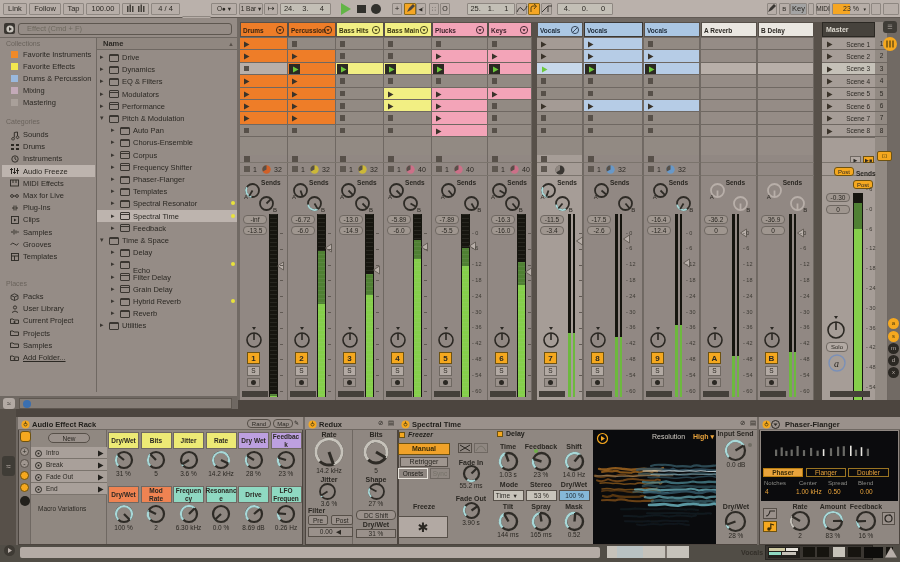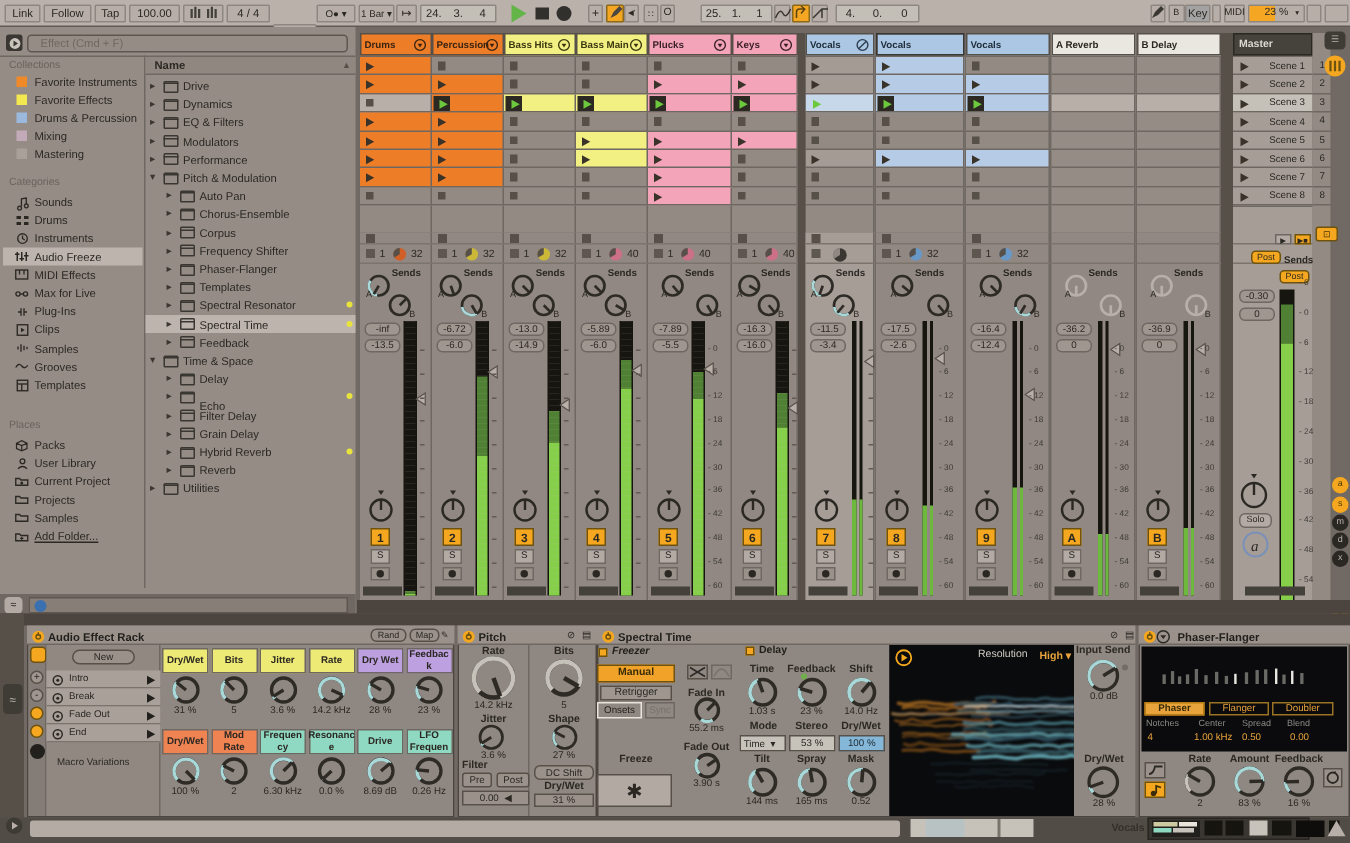--- a/index.html
+++ b/index.html
@@ -1484,21 +1484,21 @@
     <line x1="12" y1="12" x2="4.0" y2="11.3" stroke="#2e2b26" stroke-width="2.2"></line>
   </svg>
 <div style="left:270.5px;top:524px;width:31px;height:8px;font-size:6.5px;color:#2b2823;text-align:center;">0.26 Hz</div>
 <div style="left:305px;top:417px;width:93px;height:128px;background:#8f8781;border:1px solid #4c453f;"></div>
 <div style="left:305px;top:417px;width:93px;height:13px;background:#9a918b;border-bottom:1px solid #6f6862;"></div>
 <svg style="left:308px;top:419.5px" width="9" height="9">
     <circle cx="4.5" cy="4.5" r="4" fill="#f5a81f"></circle>
     <circle cx="4.5" cy="4.5" r="1.5" fill="none" stroke="#6e5210" stroke-width="1"></circle>
     <line x1="4.5" y1="1.5" x2="4.5" y2="4" stroke="#6e5210" stroke-width="1"></line>
   </svg>
-<div style="left:319px;top:419.5px;width:33px;height:9px;font-size:7.5px;font-weight:bold;color:#22201c;">Pitch</div>
+<div style="left:319px;top:419.5px;width:33px;height:9px;font-size:7.5px;font-weight:bold;color:#22201c;">Redux</div>
 <div style="left:378px;top:419px;width:9px;height:9px;font-size:6.5px;color:#2b2823;">⊘</div>
 <div style="left:388px;top:419px;width:9px;height:9px;font-size:6.5px;color:#2b2823;">▤</div>
 <div style="left:352px;top:430px;width:1px;height:114px;background:#6f6862;"></div>
 <div style="left:306px;top:431px;width:46px;height:9px;font-size:7px;font-weight:bold;color:#2b2823;text-align:center;">Rate</div>
 <svg style="left:312px;top:435px" width="34" height="34">
     <circle cx="17" cy="17" r="13" fill="none" stroke="#2e2b26" stroke-width="3"></circle>
     <path d="M7.8 26.2 A13 13 0 1 1 21.4 29.2" fill="none" stroke="#c6c2ba" stroke-width="3"></path>
     <line x1="17" y1="17" x2="21.4" y2="29.2" stroke="#2e2b26" stroke-width="3"></line>
   </svg>
 <div style="left:306px;top:467px;width:46px;height:8px;font-size:6.5px;color:#2b2823;text-align:center;">14.2 kHz</div>

